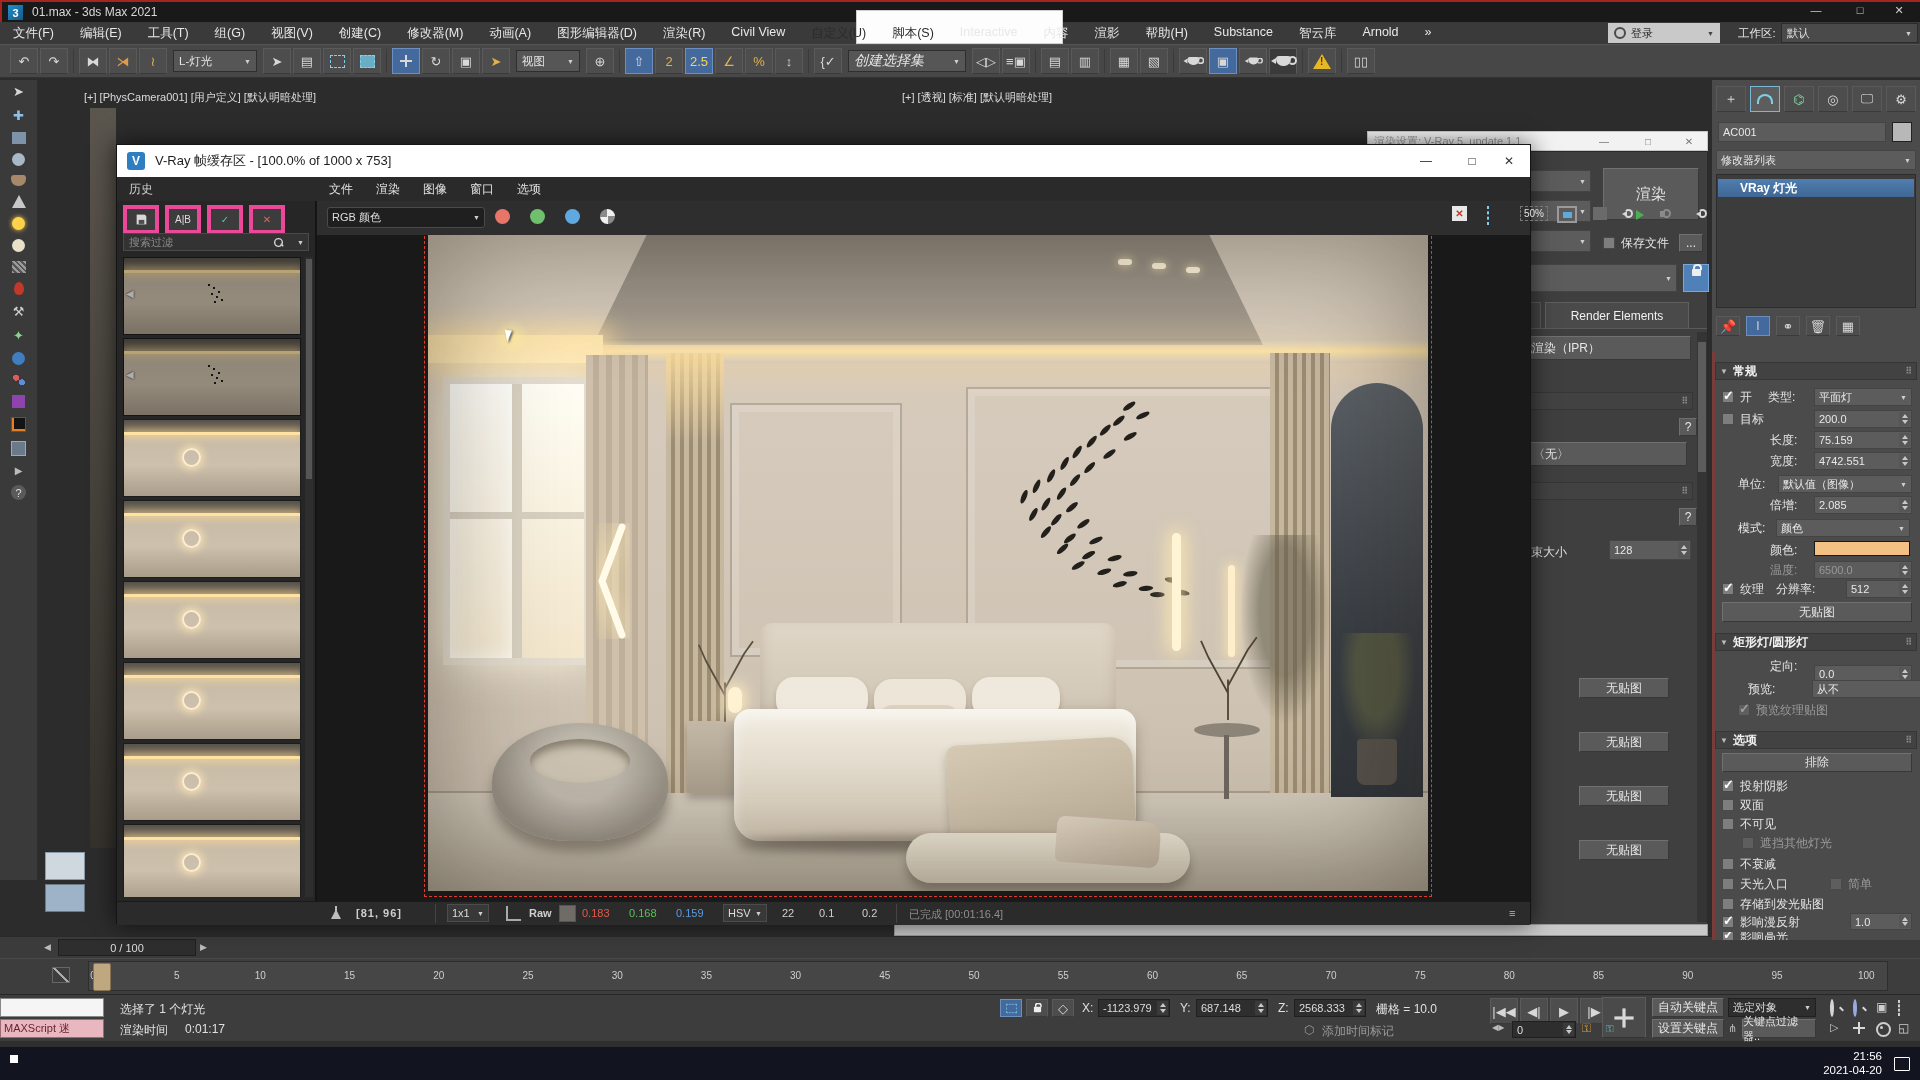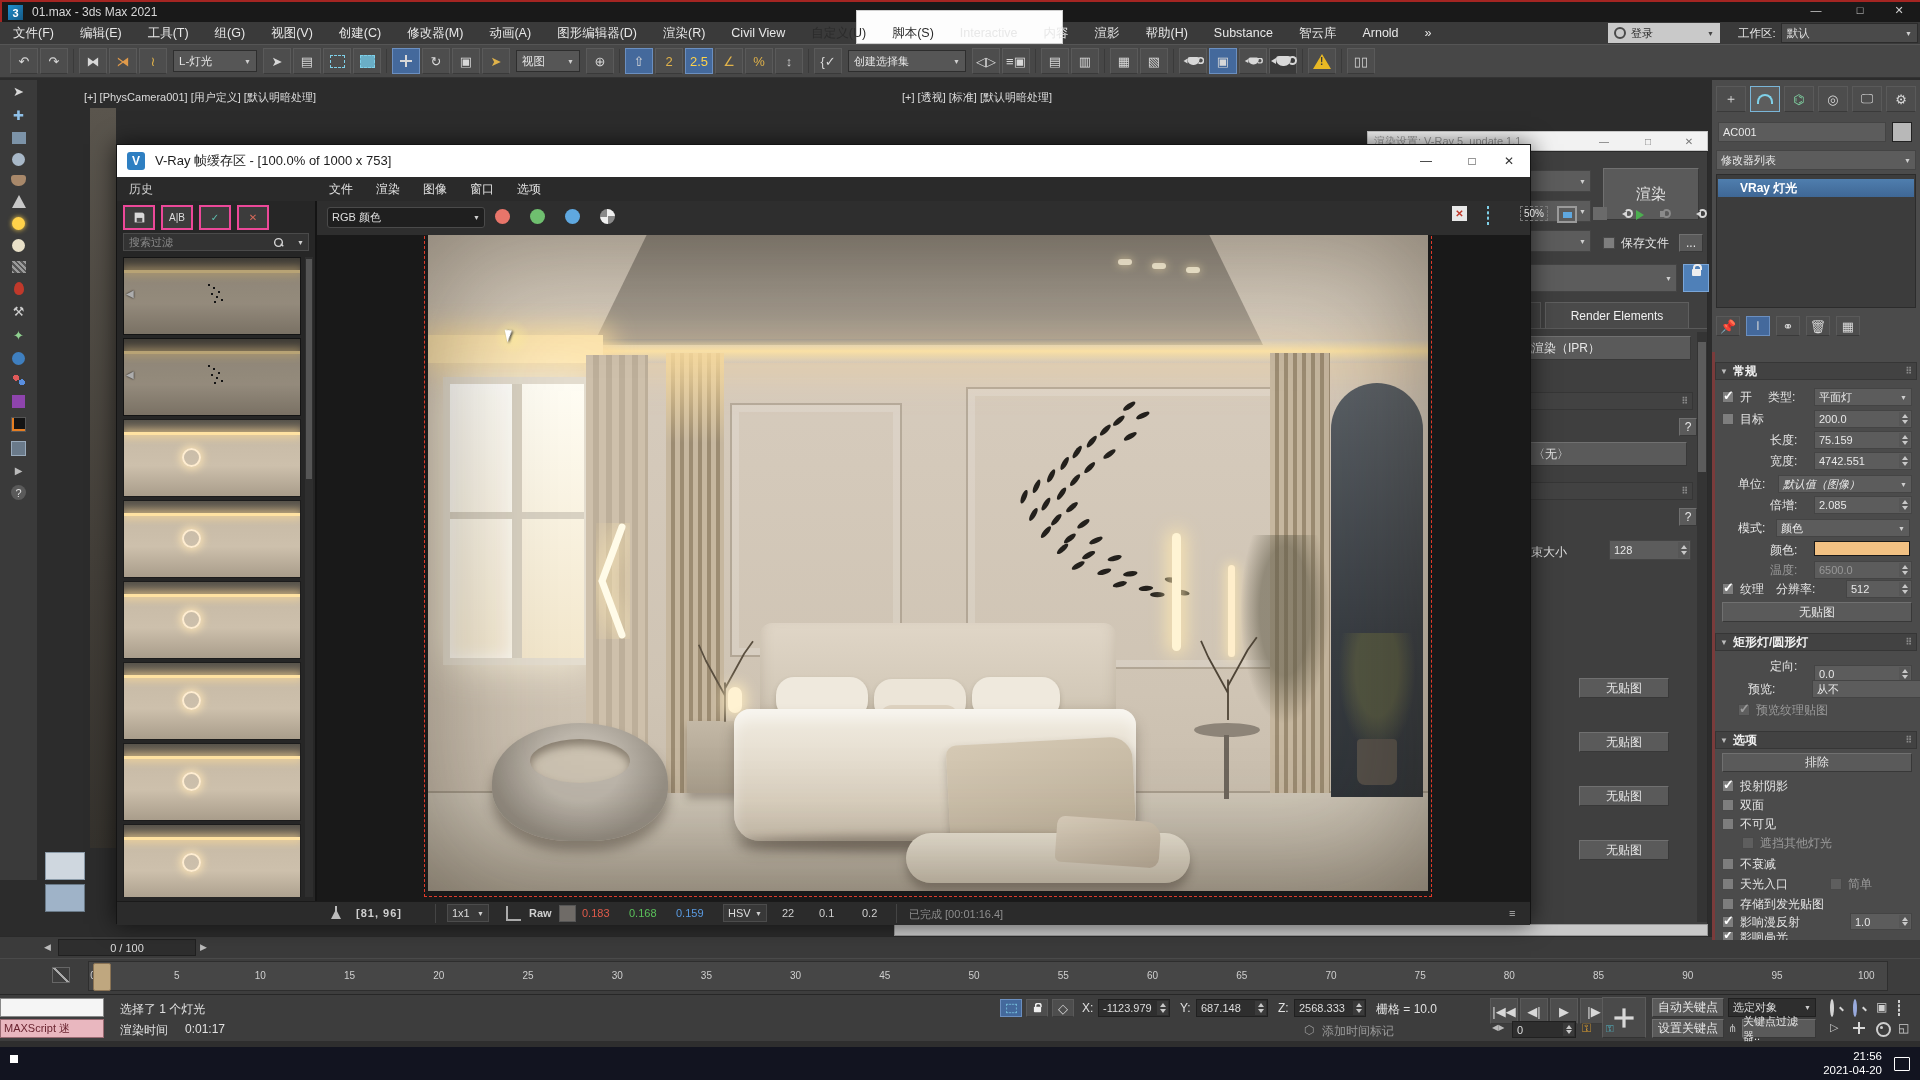--- a/index.html
+++ b/index.html
@@ -54,39 +54,39 @@
   .menubar-item.on-light{color:#2b2b2b;}
   .vfb-menu-item{margin-right:23px;font-size:12px;color:#e0e0e0;cursor:default;}
   .tick{font-size:10px;color:#cfcfcf;transform:translateX(-50%);}
   
   .thumb{position:relative;width:176px;height:76px;margin-bottom:3px;background:linear-gradient(180deg,#58534b 0%,#6b6359 16%,#c7bAA6 17%,#cdc0ac 60%,#a99d8b 100%);border:1px solid #1c1c1c;overflow:hidden;}
   .thumb::before{content:"";position:absolute;left:0;right:0;top:12px;height:3px;background:#ffe2a2;box-shadow:0 0 8px 2px rgba(255,220,150,.8);}
   .thumb.va{filter:brightness(.72);}
   .thumb.va::after{content:"";position:absolute;left:84px;top:26px;width:2px;height:2px;background:#1a1a1a;box-shadow:5px 3px #1a1a1a,10px 7px #1a1a1a,3px 9px #1a1a1a,8px 12px #1a1a1a,13px 15px #1a1a1a,6px 17px #1a1a1a;}
   .thumb.vb::after{content:"";position:absolute;left:58px;top:28px;width:15px;height:15px;border:2px solid #ffedd0;border-radius:50%;box-shadow:0 0 9px 2px rgba(255,230,180,.9);}
   .thumb .mark{position:absolute;left:2px;top:30px;color:#f0f0f0;font-size:10px;text-shadow:0 0 2px #000;}
-  .hicon{width:28px;height:21px;background:#3c3c3c;border:2px solid #ec4899;display:flex;align-items:center;justify-content:center;font-size:10px;color:#ddd;flex:none;}
+  .hicon{width:28px;height:21px;background:#3c3c3c;border:4px solid #ec4899;display:flex;align-items:center;justify-content:center;font-size:10px;color:#ddd;flex:none;}
 </style>
 </head>
 <body>
 
 <div id="root">
 
   <div class="abs" style="left:0;top:0;width:1920px;height:22px;background:#191919;border-top:2px solid #a42522;box-sizing:border-box;">
     <div class="abs" style="left:0;top:0;width:2px;height:20px;background:#a42522;"></div>
     <div class="abs" style="left:8px;top:3px;width:15px;height:15px;background:linear-gradient(135deg,#1f8fce,#155a86);color:#fff;font-size:11px;font-weight:bold;display:flex;align-items:center;justify-content:center;">3</div>
     <span class="abs txt" style="left:32px;top:3px;font-size:12px;color:#d8d8d8;">01.max - 3ds Max 2021</span>
     <span class="abs" style="left:1796px;top:2px;width:40px;text-align:center;color:#cfcfcf;font-size:11px;">—</span>
     <span class="abs" style="left:1840px;top:2px;width:40px;text-align:center;color:#cfcfcf;font-size:11px;">□</span>
     <span class="abs" style="left:1880px;top:2px;width:38px;text-align:center;color:#cfcfcf;font-size:11px;">✕</span>
   </div>
 
   <div class="abs" style="left:0;top:22px;width:1920px;height:22px;background:#3a3a3a;display:flex;align-items:center;">
     <div class="abs" style="left:856px;top:-12px;width:205px;height:32px;background:#fdfdfd;border:1px solid #cfcfcf;z-index:1;"></div>
-    <div style="display:flex;align-items:center;z-index:2;">
+    <div style="display:flex;align-items:flex-start;z-index:2;">
         <span class="menubar-item">文件(F)</span>
         <span class="menubar-item">编辑(E)</span>
         <span class="menubar-item">工具(T)</span>
         <span class="menubar-item">组(G)</span>
         <span class="menubar-item">视图(V)</span>
         <span class="menubar-item">创建(C)</span>
         <span class="menubar-item">修改器(M)</span>
         <span class="menubar-item">动画(A)</span>
         <span class="menubar-item">图形编辑器(D)</span>
         <span class="menubar-item">渲染(R)</span>
@@ -150,21 +150,21 @@
     <div class="vsep"></div>
     <div class="tile hl">⇧</div>
     <div class="tile" style="color:#e0b24a;">2</div>
     <div class="tile hl" style="color:#ffd24a;">2.5</div>
     <div class="tile" style="color:#e0b24a;">∠</div>
     <div class="tile" style="color:#e0b24a;">%</div>
     <div class="tile">↕</div>
     <div class="vsep"></div>
     <div class="tile">{✓</div>
     <div style="width:118px;height:22px;background:#565656;border:1px solid #2e2e2e;display:flex;align-items:center;padding:0 5px;margin:0 4px;box-sizing:border-box;">
-      <span style="font-size:11px;color:#e4e4e4;">创建选择集</span>
+      <span style="font-size:14px;color:#e4e4e4;font-style:italic;">创建选择集</span>
       <span class="caret">▼</span>
     </div>
     <div class="tile">◁▷</div>
     <div class="tile">≡▣</div>
     <div class="vsep"></div>
     <div class="tile">▤</div>
     <div class="tile">▥</div>
     <div class="vsep"></div>
     <div class="tile">▦</div>
     <div class="tile">▧</div>
@@ -375,21 +375,21 @@
     <div class="fld lt" style="left:102px;top:372px;width:98px;height:18px;">
         <span>4742.551</span>
         <span class="spin">
           <i class="up"></i>
           <i class="dn"></i>
         </span>
       </div>
     <div class="row" style="left:26px;top:395px;">
         <span>单位:</span>
       </div>
-    <div class="fld lt" style="left:66px;top:395px;width:134px;height:18px;font-style:italic;">
+    <div class="fld lt" style="left:66px;top:395px;width:134px;height:18px;">
         <span>默认值（图像）</span>
         <span class="caret">▼</span>
       </div>
     <div class="row" style="left:58px;top:416px;">
         <span>倍增:</span>
       </div>
     <div class="fld lt" style="left:102px;top:416px;width:98px;height:18px;">
         <span>2.085</span>
         <span class="spin">
           <i class="up"></i>

